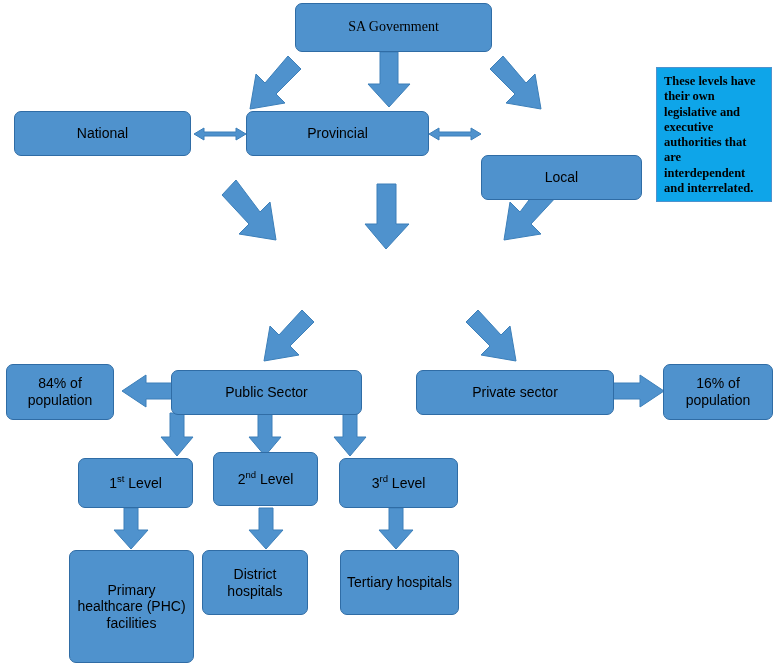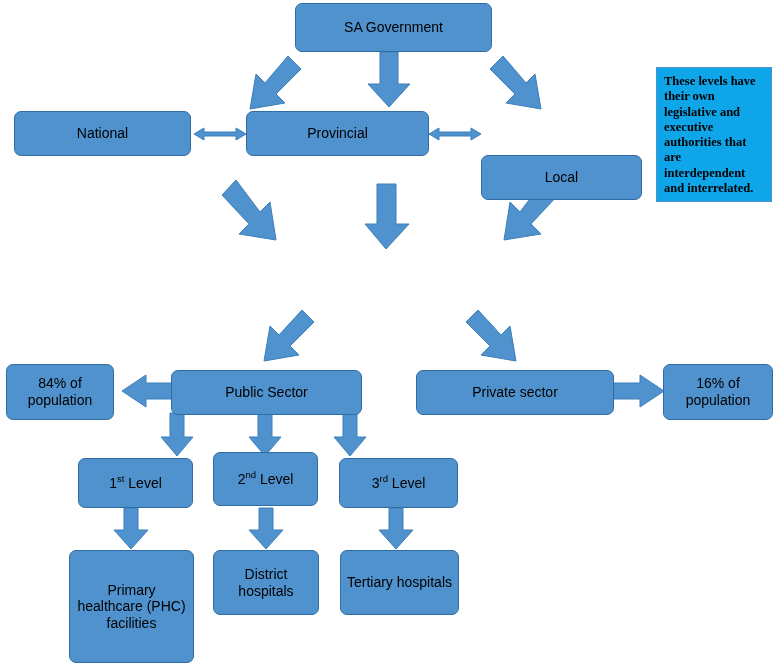--- a/index.html
+++ b/index.html
@@ -164,21 +164,21 @@
       <polygon points="11,0 25,0 25,22 35,22 18,41 1,22 11,22" fill="#4f92cd" stroke="#3c7fb9" stroke-width="1"></polygon>
     </svg>
   </div>
 
   <div class="arrow" style="left:378px; top:508px;">
     <svg width="36" height="42" viewBox="0 0 36 42">
       <polygon points="11,0 25,0 25,22 35,22 18,41 1,22 11,22" fill="#4f92cd" stroke="#3c7fb9" stroke-width="1"></polygon>
     </svg>
   </div>
 
-  <div class="node" style="left:295px; top:3px; width:197px; height:49px;">
+  <div class="node" style="left:295px; top:3px; width:197px; height:49px;font-family:Liberation Serif, serif;">
     <span>SA Government</span>
   </div>
 
   <div class="node" style="left:14px; top:111px; width:177px; height:45px;">
     <span>National</span>
   </div>
 
   <div class="node" style="left:246px; top:111px; width:183px; height:45px;">
     <span>Provincial</span>
   </div>
@@ -217,21 +217,21 @@
   </div>
 
   <div class="node" style="left:339px; top:458px; width:119px; height:50px;">
     <span><span>3</span><sup>rd</sup><span> Level</span></span>
   </div>
 
   <div class="node" style="left:69px; top:550px; width:125px; height:113px;">
     <span>Primary healthcare (PHC) facilities</span>
   </div>
 
-  <div class="node" style="left:213px; top:550px; width:106px; height:65px;">
+  <div class="node" style="left:202px; top:550px; width:106px; height:65px;">
     <span>District hospitals</span>
   </div>
 
   <div class="node" style="left:340px; top:550px; width:119px; height:65px;">
     <span>Tertiary hospitals</span>
   </div>
 
 </div>
 
 </body></html>

